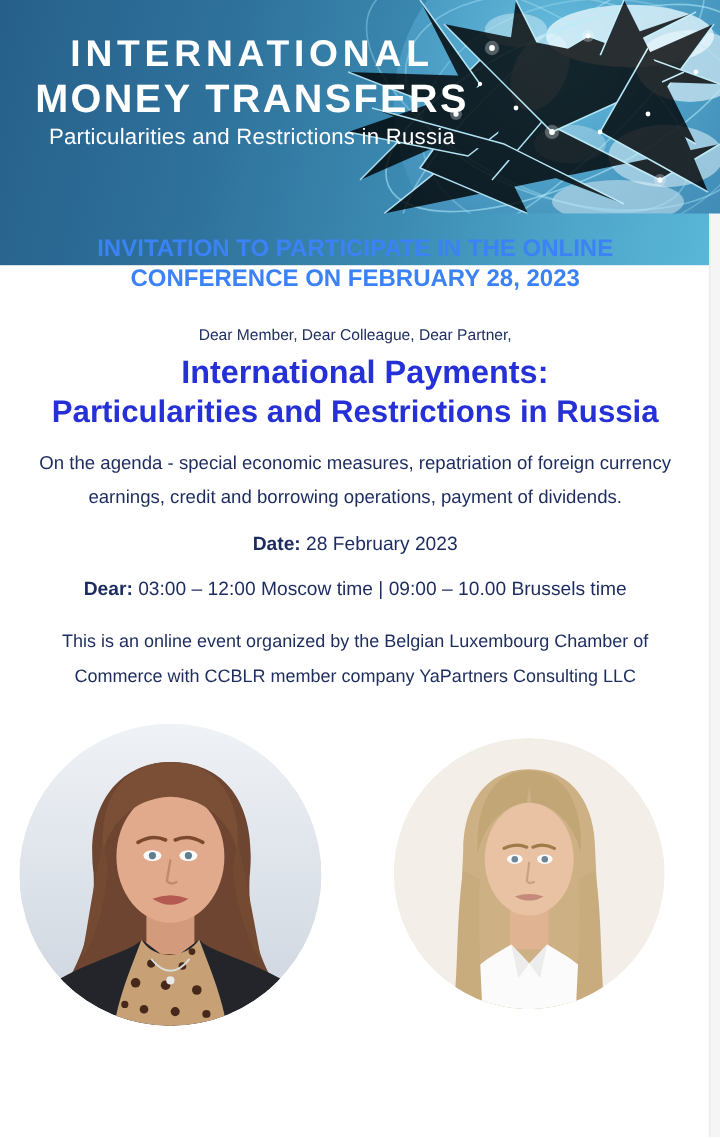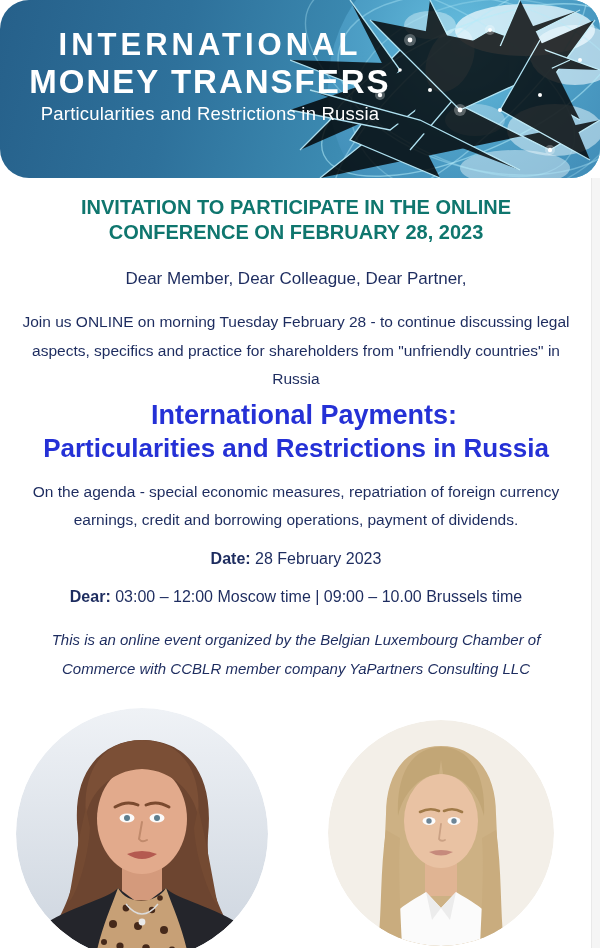--- a/index.html
+++ b/index.html
@@ -3,53 +3,52 @@
 <meta charset="utf-8">
 <style>
   html,body{margin:0;padding:0;background:#ffffff;}
   .page{
     position:relative;width:600px;height:948px;overflow:hidden;
     background:#ffffff;font-family:"Liberation Sans","DejaVu Sans",sans-serif;
     color:#1d2c5f;
   }
   
   .banner{
-    position:absolute;top:0;left:0;width:600px;height:178px;overflow:hidden;
+    position:absolute;top:0;left:0;width:600px;height:221px;overflow:hidden;
     background:linear-gradient(103deg,#26608a 0%,#2e719b 30%,#3c8bb2 58%,#4ea6ca 80%,#5ab8d8 100%);
-    border-radius:29px;
   }
   .banner-graphic{position:absolute;top:0;right:0;width:310px;height:178px;}
   .banner-text{
     position:absolute;top:27px;left:0;width:420px;text-align:center;color:#ffffff;
   }
   .banner-title1{font-size:31px;font-weight:bold;letter-spacing:4px;line-height:36px;}
   .banner-title2{font-size:33px;font-weight:bold;letter-spacing:2px;line-height:37px;}
   .banner-subtitle{font-size:18.5px;font-weight:normal;letter-spacing:.2px;line-height:25px;margin-top:1px;}
   
   .edge-strip{
     position:absolute;top:178px;right:0;width:8px;height:770px;
     background:#f5f5f5;border-left:1px solid #e9e9e9;
   }
   
   .content{position:absolute;top:178px;left:0;width:592px;text-align:center;}
   .invite-heading{
     margin:17px auto 0;max-width:470px;
-    font-size:20px;font-weight:bold;line-height:25px;color:#0f766e;
-  }
-  .greeting{margin:24px auto 0;font-size:17px;line-height:20px;text-align:center;}
+    font-size:20px;font-weight:bold;line-height:25px;color:#3b82f6;
+  }
+  .greeting{margin:24px auto 0;font-size:13px;line-height:20px;text-align:center;}
   .intro{margin:19px auto 0;max-width:566px;font-size:15.5px;line-height:28.5px;}
   .topic{margin:5px auto 0;color:#2531d6;font-weight:bold;}
   .topic-line1{font-size:27px;line-height:33px;padding-left:16px;}
   .topic-line2{font-size:26px;line-height:33px;}
   .agenda{margin:13px auto 0;max-width:532px;font-size:15.5px;font-weight:normal;line-height:28px;}
   .meta-line{margin:14px auto 0;font-size:16px;line-height:22px;}
   .meta-line .lbl{font-weight:bold;}
   .meta-line .bold{font-weight:normal;}
   .time-line{margin-top:16px;}
-  .organizer{margin:17px auto 0;max-width:540px;font-size:15px;line-height:29px;font-style:italic;}
+  .organizer{margin:17px auto 0;max-width:540px;font-size:15px;line-height:29px;}
   
   .photos{
     position:relative;margin:25px 0 0;height:254px;width:592px;
   }
   .photo{position:absolute;border-radius:50%;overflow:hidden;}
   .photo svg{display:block;}
   .photo-left{left:16px;top:0;width:252px;height:252px;}
   .photo-right{left:328px;top:12px;width:226px;height:226px;}
 </style>
 </head>
@@ -130,21 +129,20 @@
   </div>
 
   <div class="edge-strip"></div>
 
   <div class="content">
 
     <div class="invite-heading">INVITATION TO PARTICIPATE IN THE ONLINE CONFERENCE ON FEBRUARY 28, 2023</div>
 
     <div class="greeting">Dear Member, Dear Colleague, Dear Partner,</div>
 
-    <div class="intro">Join us ONLINE on morning Tuesday February 28 - to continue discussing  legal aspects, specifics and practice for shareholders from "unfriendly countries"  in Russia</div>
 
     <div class="topic">
       <div class="topic-line1">International Payments:</div>
       <div class="topic-line2">Particularities and Restrictions in Russia</div>
     </div>
 
     <div class="agenda">On the agenda - special economic measures, repatriation of foreign currency earnings, credit and borrowing operations, payment of dividends.</div>
 
     <div class="meta-line"><span class="lbl">Date:</span><span> 28 February 2023</span></div>
 

